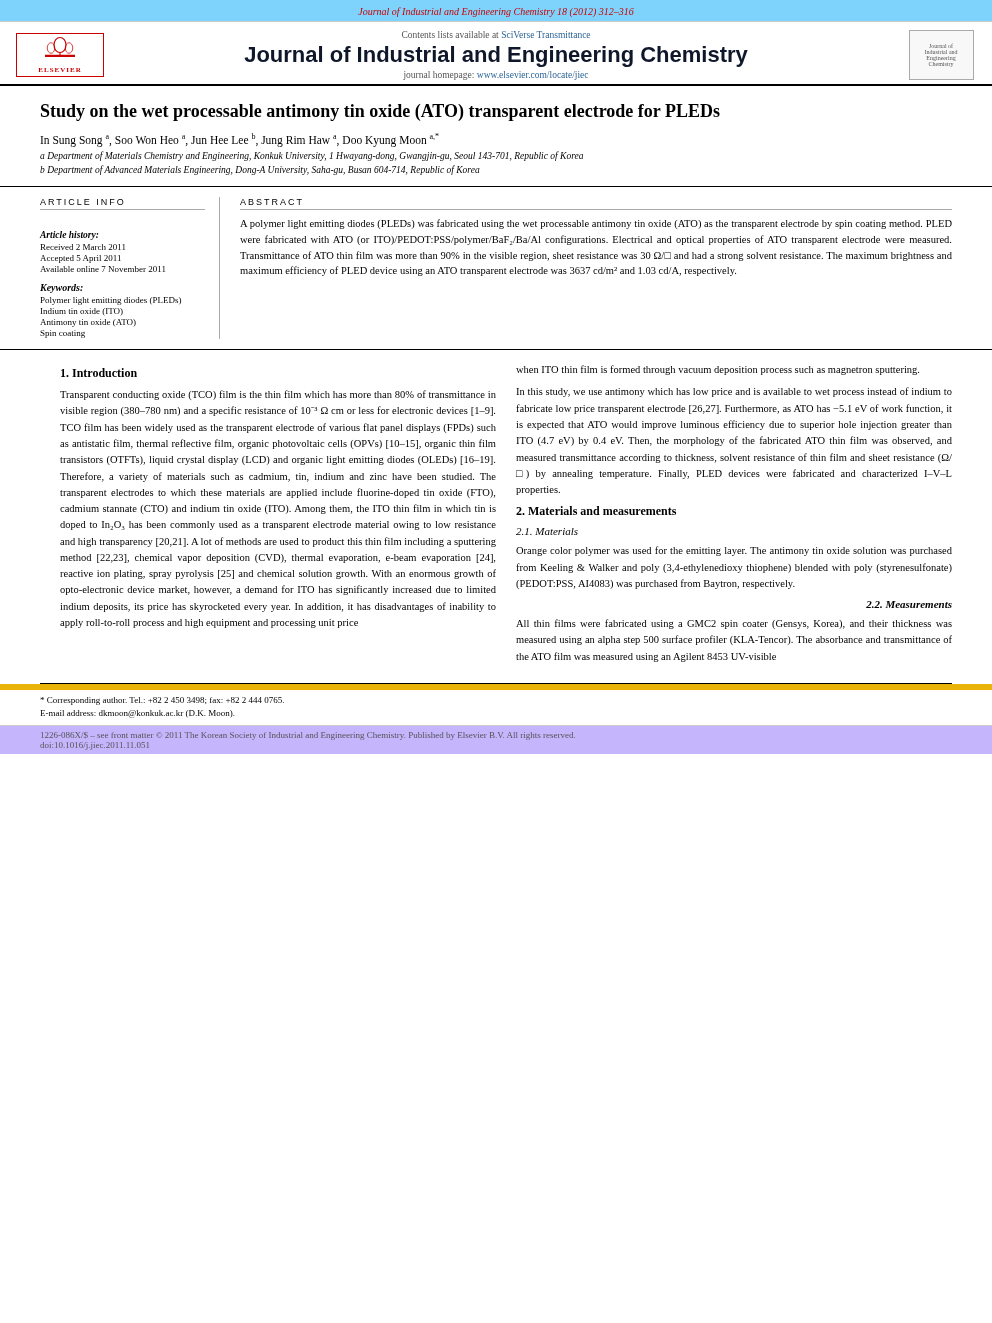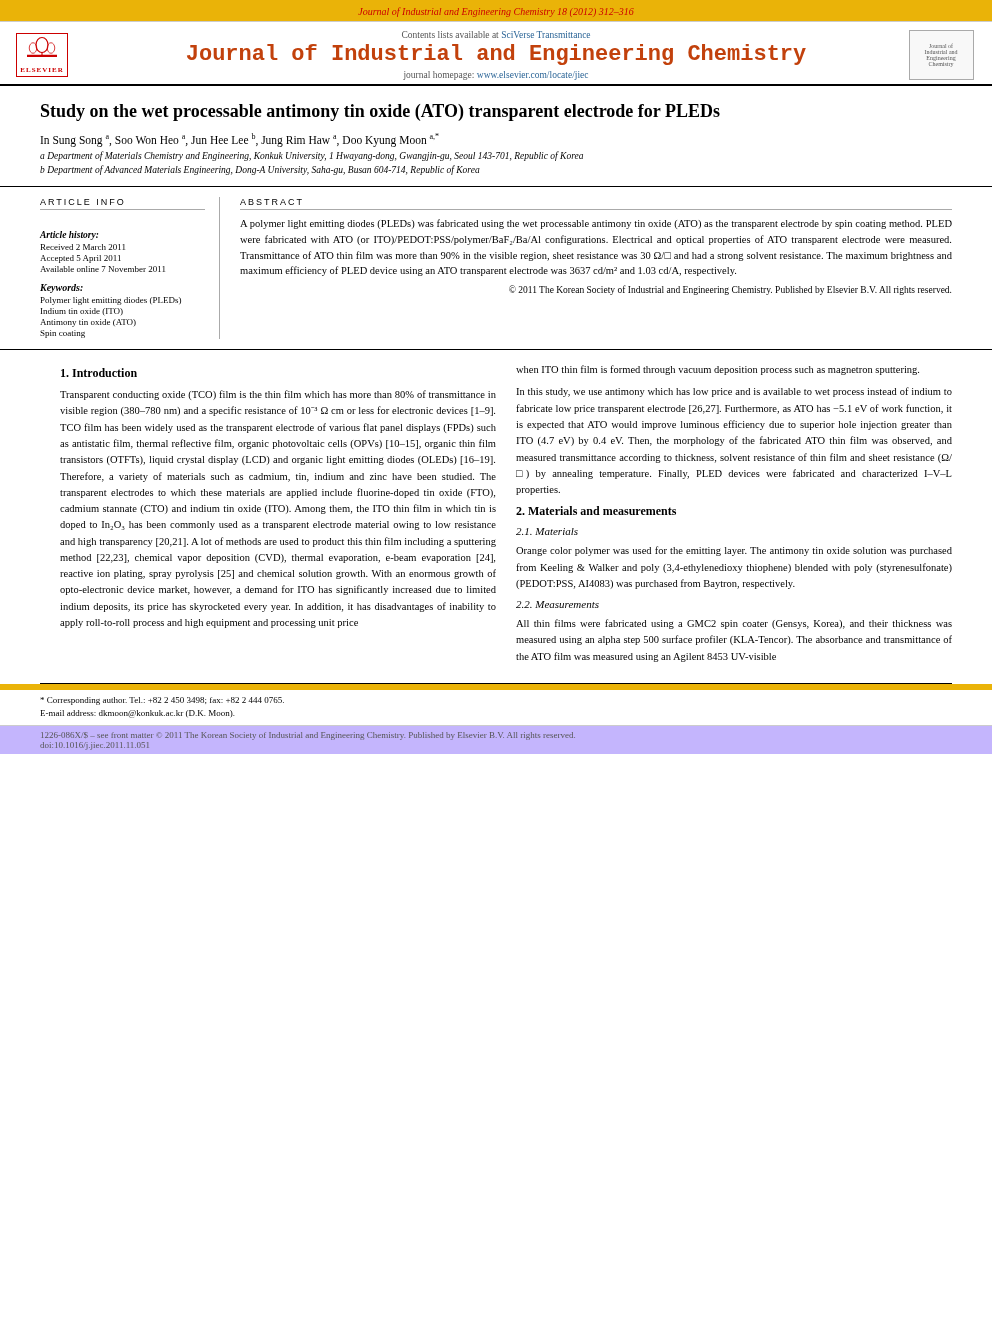--- a/index.html
+++ b/index.html
@@ -12,21 +12,21 @@
     .page {
       width: 992px;
       min-height: 1323px;
       background: #fff;
       margin: 0 auto;
       padding: 0;
       position: relative;
     }
     
     .top-banner {
-      background: #eab308;
+      background: #7dd3fc;
       text-align: center;
       padding: 4px 0 2px 0;
       border-bottom: 1px solid #ccc;
     }
     .top-banner-text {
       font-size: 10px;
       color: #c00;
       font-style: italic;
     }
     
@@ -40,21 +40,21 @@
     .elsevier-logo {
       width: 70px;
       flex-shrink: 0;
     }
     .elsevier-logo-inner {
       display: flex;
       flex-direction: column;
       align-items: center;
       border: 1.5px solid #c00;
       padding: 2px 4px;
-      width: 52px;
+      width: 88px;
     }
     .elsevier-logo-text {
       font-size: 7px;
       color: #c00;
       font-weight: bold;
       letter-spacing: 1px;
     }
     .elsevier-tree-svg {
       width: 40px;
       height: 30px;
@@ -67,22 +67,22 @@
       font-size: 9.5px;
       color: #555;
       margin-bottom: 2px;
     }
     .contents-link {
       color: #2a6496;
     }
     .journal-title-header {
       font-size: 22px;
       font-weight: bold;
-      color: #c2410c;
-      font-family: Liberation Mono, monospace;
+      color: #0f172a;
+      font-family: Liberation Sans, sans-serif;
       line-height: 1.2;
     }
     .journal-homepage {
       font-size: 9.5px;
       color: #555;
       margin-top: 2px;
     }
     .journal-homepage span {
       color: #2a6496;
     }
@@ -310,39 +310,38 @@
       <div class="keywords-label">Keywords:</div>
       <div class="keyword-item">Polymer light emitting diodes (PLEDs)</div>
       <div class="keyword-item">Indium tin oxide (ITO)</div>
       <div class="keyword-item">Antimony tin oxide (ATO)</div>
       <div class="keyword-item">Spin coating</div>
     </div>
 
     <div class="abstract-col">
       <div class="section-heading">ABSTRACT</div>
       <div class="abstract-text">A polymer light emitting diodes (PLEDs) was fabricated using the wet processable antimony tin oxide (ATO) as the transparent electrode by spin coating method. PLED were fabricated with ATO (or ITO)/PEDOT:PSS/polymer/BaF₂/Ba/Al configurations. Electrical and optical properties of ATO transparent electrode were measured. Transmittance of ATO thin film was more than 90% in the visible region, sheet resistance was 30 Ω/□ and had a strong solvent resistance. The maximum brightness and maximum efficiency of PLED device using an ATO transparent electrode was 3637 cd/m² and 1.03 cd/A, respectively.</div>
-      <div class="copyright-text">© 2011 The Korean Society of Industrial and Engineering Chemistry. Published by Elsevier B.V. All rights reserved.</div>
     </div>
   </div>
 
   <div class="body-section">
 
     <div class="body-left">
       <div class="section-title">1.  Introduction</div>
       <div class="body-para">Transparent conducting oxide (TCO) film is the thin film which has more than 80% of transmittance in visible region (380–780 nm) and a specific resistance of 10⁻³ Ω cm or less for electronic devices [1–9]. TCO film has been widely used as the transparent electrode of various flat panel displays (FPDs) such as antistatic film, thermal reflective film, organic photovoltaic cells (OPVs) [10–15], organic thin film transistors (OTFTs), liquid crystal display (LCD) and organic light emitting diodes (OLEDs) [16–19]. Therefore, a variety of materials such as cadmium, tin, indium and zinc have been studied. The transparent electrodes to which these materials are applied include fluorine-doped tin oxide (FTO), cadmium stannate (CTO) and indium tin oxide (ITO). Among them, the ITO thin film in which tin is doped to In₂O₃ has been commonly used as a transparent electrode material owing to low resistance and high transparency [20,21]. A lot of methods are used to product this thin film including a sputtering method [22,23], chemical vapor deposition (CVD), thermal evaporation, e-beam evaporation [24], reactive ion plating, spray pyrolysis [25] and chemical solution growth. With an enormous growth of opto-electronic device market, however, a demand for ITO has significantly increased due to limited indium deposits, its price has skyrocketed every year. In addition, it has disadvantages of inability to apply roll-to-roll process and high equipment and processing unit price</div>
     </div>
 
     <div class="body-right">
       <div class="body-para">when ITO thin film is formed through vacuum deposition process such as magnetron sputtering.</div>
       <div class="body-para">In this study, we use antimony which has low price and is available to wet process instead of indium to fabricate low price transparent electrode [26,27]. Furthermore, as ATO has −5.1 eV of work function, it is expected that ATO would improve luminous efficiency due to superior hole injection greater than ITO (4.7 eV) by 0.4 eV. Then, the morphology of the fabricated ATO thin film was observed, and measured transmittance according to thickness, solvent resistance of thin film and sheet resistance (Ω/□) by annealing temperature. Finally, PLED devices were fabricated and characterized I–V–L properties.</div>
 
       <div class="section-title">2.  Materials and measurements</div>
       <div class="section-title" style="font-size:11px; font-style:italic; font-weight:normal;">2.1.  Materials</div>
       <div class="body-para">Orange color polymer was used for the emitting layer. The antimony tin oxide solution was purchased from Keeling &amp; Walker and poly (3,4-ethylenedioxy thiophene) blended with poly (styrenesulfonate) (PEDOT:PSS, AI4083) was purchased from Baytron, respectively.</div>
-      <div class="section-title" style="font-size:11px; font-style:italic; font-weight:normal;">2.2.  Measurements</div>
+      <div class="section-title" style="font-size:11px; font-style:italic; font-weight:bold;text-align:right;">2.2.  Measurements</div>
       <div class="body-para">All thin films were fabricated using a GMC2 spin coater (Gensys, Korea), and their thickness was measured using an alpha step 500 surface profiler (KLA-Tencor). The absorbance and transmittance of the ATO film was measured using an Agilent 8453 UV-visible</div>
     </div>
 
   </div>
 
   <hr class="divider-line">
   <div class="footnote-area">
     <div>* Corresponding author. Tel.: +82 2 450 3498; fax: +82 2 444 0765.</div>
     <div>E-mail address: dkmoon@konkuk.ac.kr (D.K. Moon).</div>
   </div>

